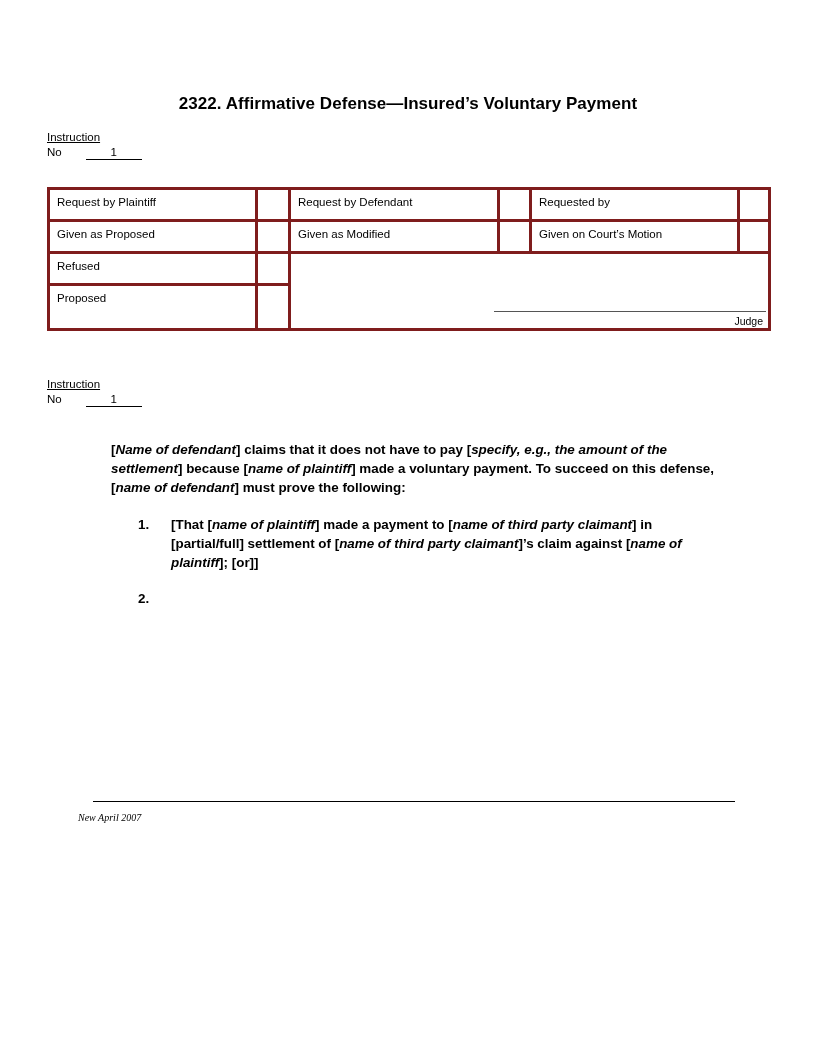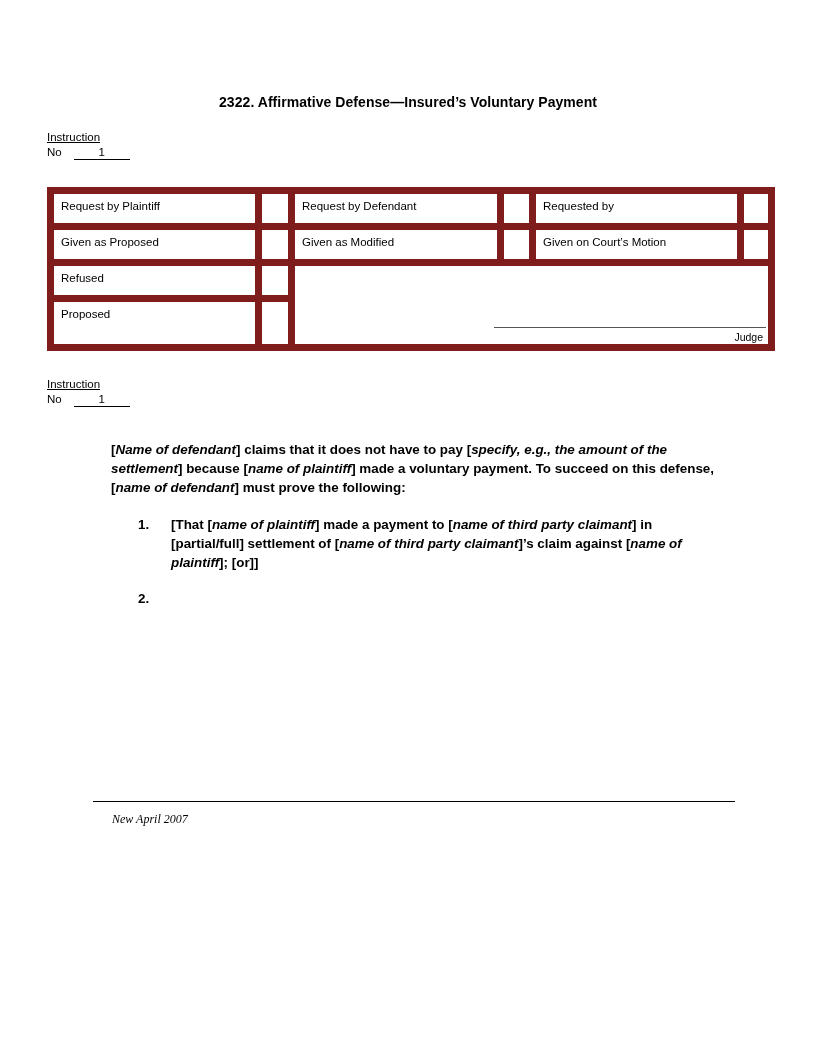--- a/index.html
+++ b/index.html
@@ -21,40 +21,40 @@
     inset: 0;
   }
 
   
   .doc-title {
     position: absolute;
     top: 94px;
     left: 0;
     width: 816px;
     text-align: center;
-    font-size: 14px;
+    font-size: 17px;
     font-weight: bold;
     letter-spacing: 0.05px;
   }
 
   
   .instr-block {
     position: absolute;
     left: 47px;
     font-size: 11.5px;
     line-height: 15px;
   }
   .instr-block.first { top: 130px; }
   .instr-block.second { top: 377px; }
 
   .instr-line1 { display: block; text-decoration: underline; }
   .instr-line2 {
     display: flex;
     align-items: flex-end;
-    gap: 0;
+    gap: 12px;
   }
   .instr-no-label { display: inline-block; }
   .instr-no-value {
     display: inline-block;
     width: 56px;
     margin-left: 12px;
     text-align: center;
     border-bottom: 1px solid #000;
     line-height: 14px;
   }
@@ -63,21 +63,21 @@
   .request-table {
     position: absolute;
     left: 47px;
     top: 187px;
     width: 721px;
     border-collapse: collapse;
     table-layout: fixed;
     font-size: 11.5px;
   }
   .request-table td {
-    border: 7px solid #7f1d1d;
+    border: 3px solid #7f1d1d;
     padding: 6px 0 6px 7px;
     vertical-align: top;
     height: 17px;
   }
   .request-table td.cbox {
     padding: 0;
   }
   .col-label-a { width: 208px; }
   .col-box-a   { width: 33px; }
   .col-label-b { width: 209px; }
@@ -143,25 +143,25 @@
   
   .footer-rule {
     position: absolute;
     left: 93px;
     top: 801px;
     width: 642px;
     border-top: 1.6px solid #000;
   }
   .footer-text {
     position: absolute;
-    left: 112px;
+    left: 78px;
     top: 812px;
     font-family: "Liberation Serif", serif;
     font-style: italic;
-    font-size: 12px;
+    font-size: 10px;
   }
 </style>
 </head>
 <body>
 
 <div class="page">
 
   <div class="doc-title">2322. Affirmative Defense—Insured’s Voluntary Payment</div>
 
   <div class="instr-block first">

